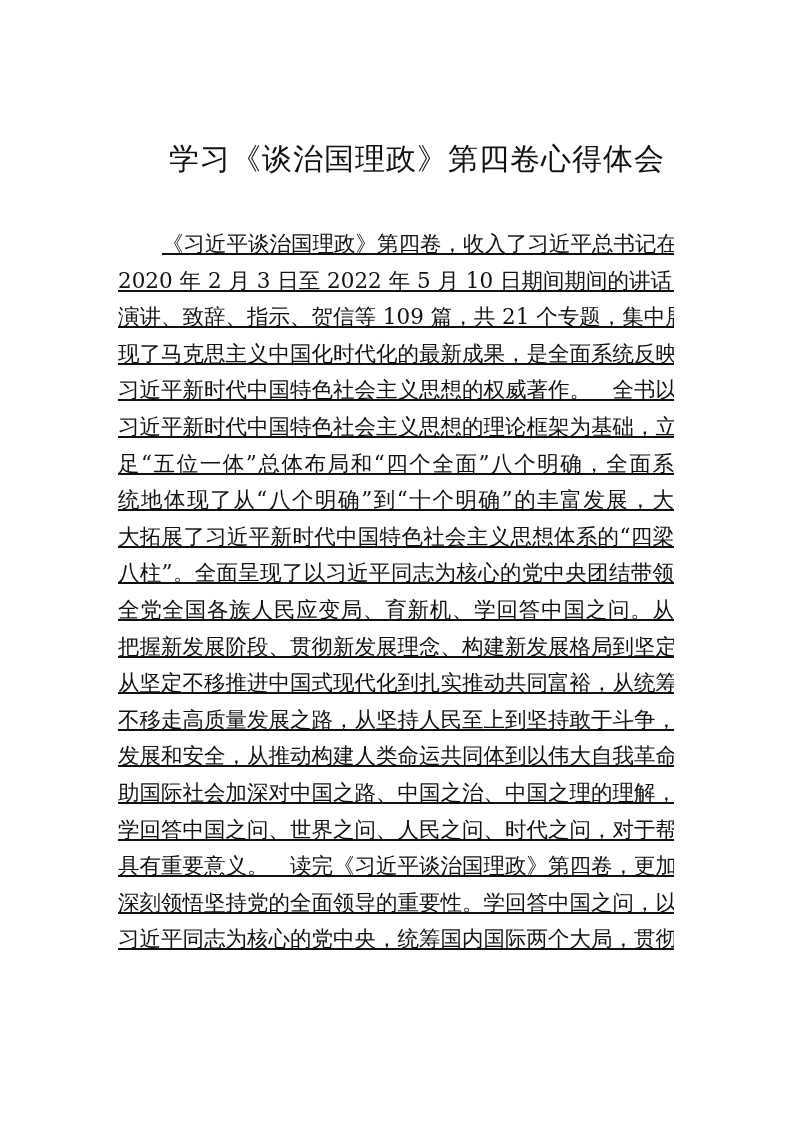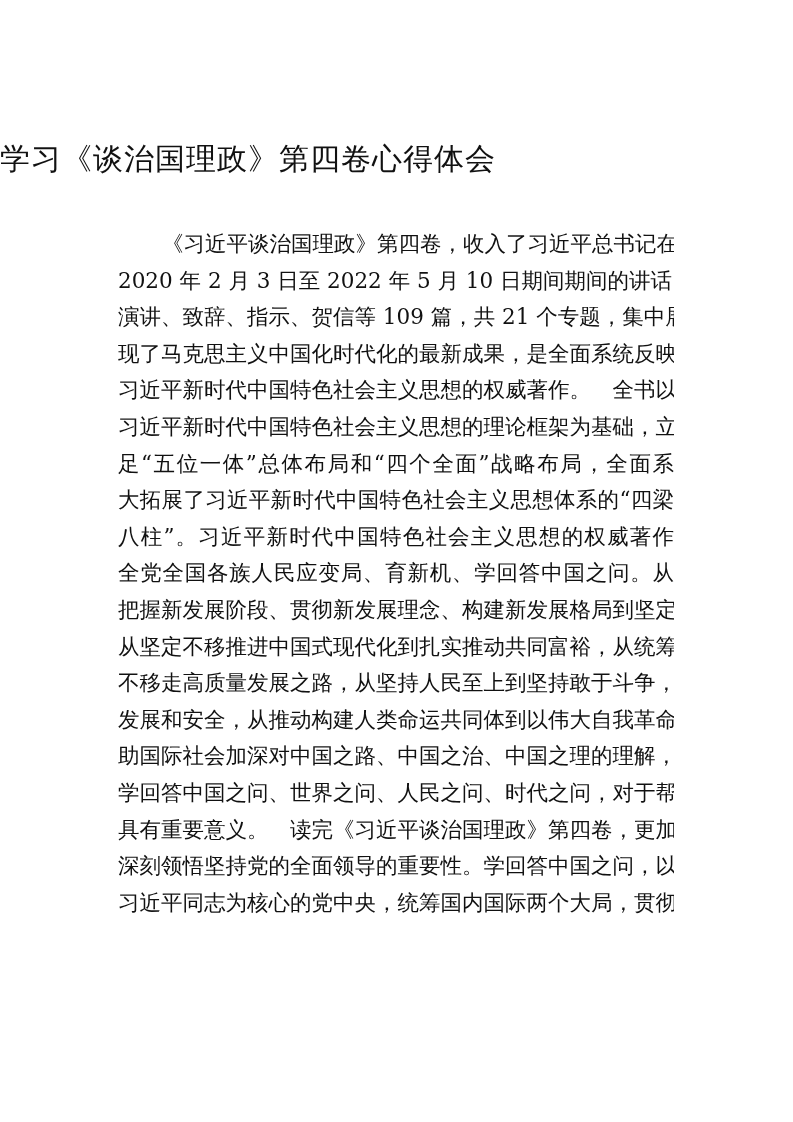--- a/index.html
+++ b/index.html
@@ -1,39 +1,40 @@
 <!DOCTYPE html>
 <html><head>
 <meta charset="utf-8">
 <style>
   html, body { margin: 0; padding: 0; background: #ffffff; }
   body { width: 793px; height: 1122px; position: relative; overflow: hidden;
          font-family: "DejaVu Serif", "Liberation Serif", serif; color: #111; }
-  .title { position: absolute; top: 138px; left: 0; width: 665px; text-align: left;
+  .title { position: absolute; top: 138px; left: 0; width: 665px; text-align: right;
            font-size: 30px; letter-spacing: 1px; line-height: 42px; }
   .body { position: absolute; top: 226px; left: 118px; width: 556px; }
   .line { display: block; height: 36.6px; line-height: 36.6px; font-size: 21.5px;
-          text-align: justify; text-align-last: justify; white-space: nowrap; overflow: hidden; }
+          text-align: justify; text-align-last: justify; white-space: nowrap; overflow: hidden; text-decoration: underline; }
   .line.indent { padding-left: 44px; }
 </style>
 </head>
 <body>
 
 <div>
   <div class="title">学习《谈治国理政》第四卷心得体会</div>
   <div class="body">
     <span class="line indent">《习近平谈治国理政》第四卷，收入了习近平总书记在</span>
     <span class="line">2020 年 2 月 3 日至 2022 年 5 月 10 日期间期间的讲话、谈话、</span>
     <span class="line">演讲、致辞、指示、贺信等 109 篇，共 21 个专题，集中展</span>
     <span class="line">现了马克思主义中国化时代化的最新成果，是全面系统反映</span>
     <span class="line">习近平新时代中国特色社会主义思想的权威著作。　全书以</span>
     <span class="line">习近平新时代中国特色社会主义思想的理论框架为基础，立</span>
-    <span class="line">足“五位一体”总体布局和“四个全面”战略布局，全面系</span>
+    <span class="line">足“五位一体”总体布局和“四个全面”八个明确，全面系</span>
+    <span class="line">统地体现了从“八个明确”到“十个明确”的丰富发展，大</span>
     <span class="line">大拓展了习近平新时代中国特色社会主义思想体系的“四梁</span>
-    <span class="line">八柱”。习近平新时代中国特色社会主义思想的权威著作</span>
+    <span class="line">八柱”。全面呈现了以习近平同志为核心的党中央团结带领</span>
     <span class="line">全党全国各族人民应变局、育新机、学回答中国之问。从</span>
     <span class="line">把握新发展阶段、贯彻新发展理念、构建新发展格局到坚定</span>
     <span class="line">从坚定不移推进中国式现代化到扎实推动共同富裕，从统筹</span>
     <span class="line">不移走高质量发展之路，从坚持人民至上到坚持敢于斗争，</span>
     <span class="line">发展和安全，从推动构建人类命运共同体到以伟大自我革命</span>
     <span class="line">助国际社会加深对中国之路、中国之治、中国之理的理解，</span>
     <span class="line">学回答中国之问、世界之问、人民之问、时代之问，对于帮</span>
     <span class="line">具有重要意义。　读完《习近平谈治国理政》第四卷，更加</span>
     <span class="line">深刻领悟坚持党的全面领导的重要性。学回答中国之问，以</span>
     <span class="line">习近平同志为核心的党中央，统筹国内国际两个大局，贯彻</span>

